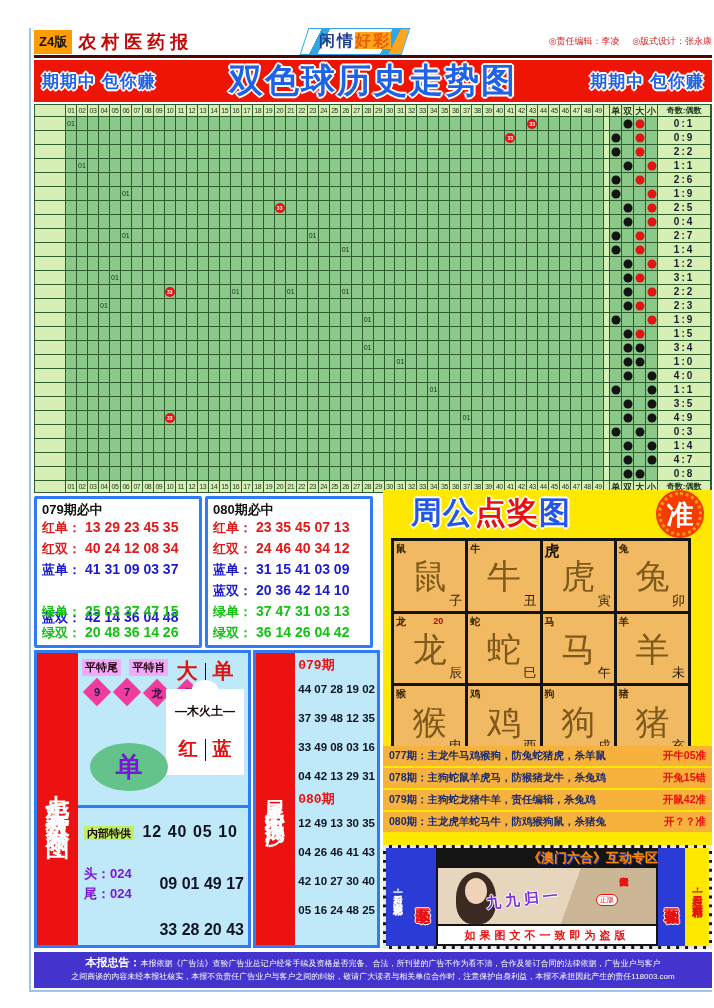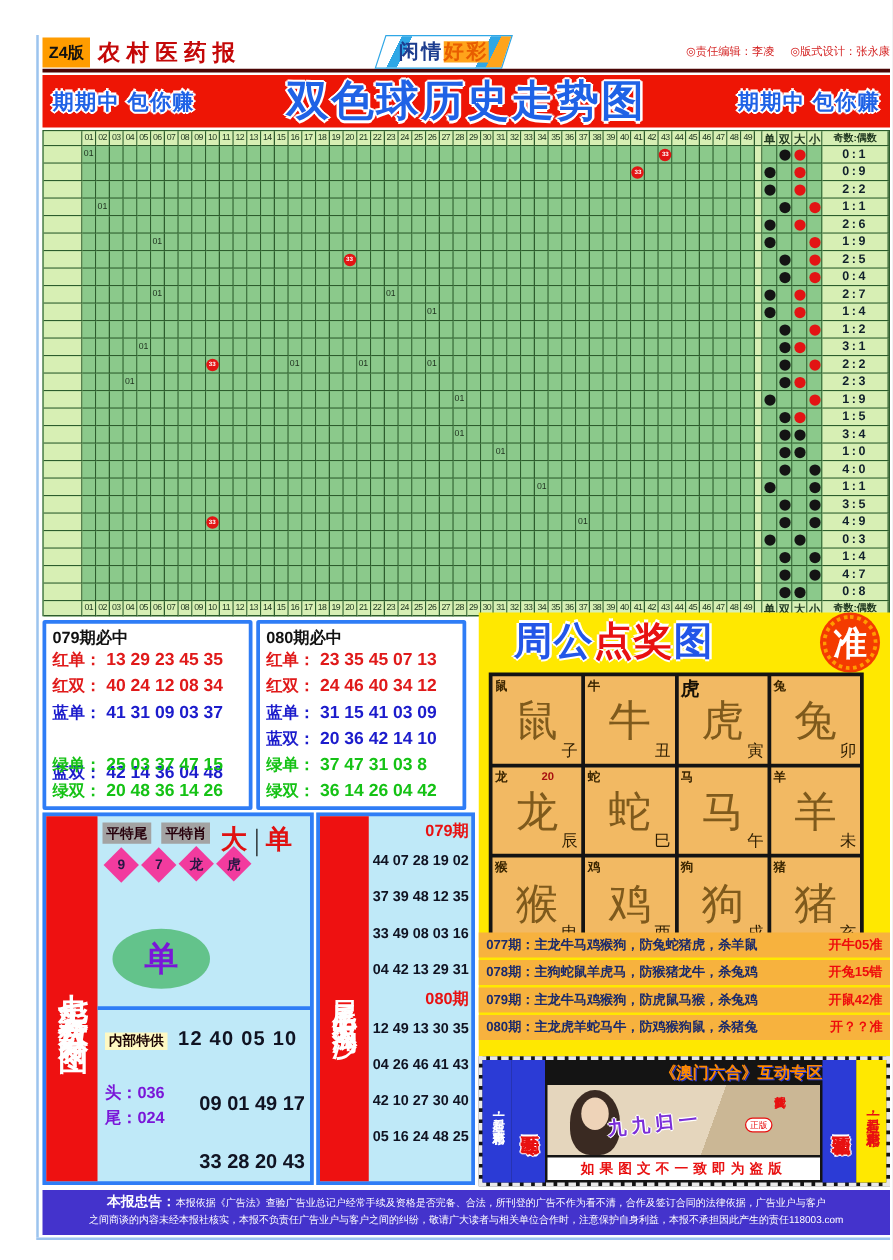--- a/index.html
+++ b/index.html
@@ -70,41 +70,41 @@
 
   
   .bbox { top:650px; height:298px; border:3px solid #2f7df6; display:flex; background:#bfe9f8; }
   #boxA { left:34px; width:217px; }
   #boxB { left:253px; width:127px; }
   .vband { width:41px; background:#ee1111; color:#fff; display:flex; align-items:center; justify-content:center; }
   .vband span { writing-mode:vertical-rl; text-orientation:upright; font-weight:bold; letter-spacing:6px; }
   #boxA .vband span { font-size:24px; }
   #boxB .vband span { font-size:20px; letter-spacing:4px; }
   #qxc-content { flex:1; position:relative; padding:4px; }
-  .ptag { display:inline-block; background:#a3a3a3; color:#27000c; font-weight:bold; font-size:11px; padding:1px 3px; margin-right:4px; }
+  .ptag { display:inline-block; background:#f0abfc; color:#27000c; font-weight:bold; font-size:11px; padding:1px 3px; margin-right:4px; }
   .diamond { width:20px; height:20px; background:#f23b9e; transform:rotate(45deg); display:inline-flex; align-items:center; justify-content:center; margin:6px 5px; }
   .diamond i { transform:rotate(-45deg); font-style:normal; font-weight:bold; font-size:11px; color:#281744; }
   .dx-row { position:absolute; right:4px; top:4px; width:78px; text-align:center; }
   .dx-big { font-size:21px; font-weight:bold; color:#e01111; }
   .dx-sep { display:inline-block; width:1px; height:22px; background:#111; vertical-align:middle; margin:0 7px; }
   .wht-box { position:absolute; right:4px; top:36px; width:78px; height:86px; background:#fff; }
   .wht-box:before { content:""; position:absolute; left:50%; top:-9px; transform:translateX(-50%); width:26px; height:18px; background:#fff; border-radius:50%; }
   .wuxing { margin-top:14px; text-align:center; font-size:12px; font-weight:bold; color:#1a0a0a; }
   .hl-row { margin-top:16px; text-align:center; font-size:19px; font-weight:bold; color:#e01111; }
   .ellipse { position:absolute; left:12px; top:90px; width:78px; height:48px; background:#63c38b; border-radius:50%; display:flex; align-items:center; justify-content:center; }
   .ellipse span { color:#7a16d8; font-size:27px; font-weight:bold; }
   .qxc-div { position:absolute; left:0; top:152px; width:100%; height:3px; background:#2f7df6; }
   .nb-row { position:absolute; left:6px; top:170px; white-space:nowrap; }
-  .nb-tag { background:#fef9c3; color:#1c0505; font-weight:bold; font-size:11px; padding:1px 3px; margin-right:4px; }
+  .nb-tag { background:#bef264; color:#1c0505; font-weight:bold; font-size:11px; padding:1px 3px; margin-right:4px; }
   .nb-nums { font-size:16px; font-weight:bold; color:#101322; letter-spacing:1px; }
   .tw { position:absolute; left:6px; font-size:13px; font-weight:bold; color:#7a16d8; }
   .tw-nums { position:absolute; right:4px; top:222px; font-size:16px; font-weight:bold; color:#101322; }
   .qxc-last { position:absolute; right:4px; bottom:6px; font-size:16px; font-weight:bold; color:#101322; }
   #ww-content { flex:1; padding:3px 2px 0 3px; }
-  .ww-period { color:#e81111; font-weight:bold; font-size:13px; text-align:right; height:18px; }
+  .ww-period { color:#e81111; font-weight:bold; font-size:13px; text-align:left; height:18px;font-family:Liberation Mono, monospace; }
   .ww-nums { font-size:11.5px; font-weight:bold; color:#101322; white-space:nowrap; height:29px; display:flex; align-items:center; }
 
   
   #aomen { left:383px; top:845px; width:329px; height:104px; background:#141414; border:3px dashed #e8e8e8; display:flex; }
   .ao-strip { display:flex; align-items:center; justify-content:center; }
   .ao-strip span { writing-mode:vertical-rl; text-orientation:upright; font-weight:bold; }
   .ao-s1 { width:23px; background:#2b3bd6; } .ao-s1 span { color:#fff; font-size:10px; }
   .ao-s2 { width:27px; background:#2b3bd6; } .ao-s2 span,.ao-s3 span { color:#e81111; font-size:15px; text-shadow:-1px 0 #fff,1px 0 #fff,0 -1px #fff,0 1px #fff; }
   .ao-s3 { width:27px; background:#2b3bd6; }
   .ao-s4 { width:24px; background:#ffe800; } .ao-s4 span { color:#e81111; font-size:11px; }
@@ -1963,21 +1963,21 @@
       <div class="pick-row">
         <div class="pick-label" style="color: rgb(28, 28, 204);">蓝单：</div>
         <div class="pick-nums" style="color: rgb(28, 28, 204);">31 15 41 03 09</div>
       </div>
       <div class="pick-row">
         <div class="pick-label" style="color: rgb(28, 28, 204);">蓝双：</div>
         <div class="pick-nums" style="color: rgb(28, 28, 204);">20 36 42 14 10</div>
       </div>
       <div class="pick-row">
         <div class="pick-label" style="color: rgb(21, 194, 21);">绿单：</div>
-        <div class="pick-nums" style="color: rgb(21, 194, 21);">37 47 31 03 8</div>
+        <div class="pick-nums" style="color: rgb(21, 194, 21);">37 47 31 03 13</div>
       </div>
       <div class="pick-row">
         <div class="pick-label" style="color: rgb(21, 194, 21);">绿双：</div>
         <div class="pick-nums" style="color: rgb(21, 194, 21);">36 14 26 04 42</div>
       </div>
     </div>
 
   <div class="abs" id="zhougong">
     <div id="zg-title">
         <span class="t zg-blue">周公</span>
@@ -2051,21 +2051,21 @@
     <div id="prediction-rows">
         <div class="pred-row">
           <div class="pred-main">077期：主龙牛马鸡猴狗，防兔蛇猪虎，杀羊鼠</div>
           <div class="pred-res">开牛05准</div>
         </div>
         <div class="pred-row">
           <div class="pred-main">078期：主狗蛇鼠羊虎马，防猴猪龙牛，杀兔鸡</div>
           <div class="pred-res">开兔15错</div>
         </div>
         <div class="pred-row">
-          <div class="pred-main">079期：主龙牛马鸡猴狗，防虎鼠马猴，杀兔鸡</div>
+          <div class="pred-main">079期：主狗蛇龙猪牛羊，责任编辑，杀兔鸡</div>
           <div class="pred-res">开鼠42准</div>
         </div>
         <div class="pred-row">
           <div class="pred-main">080期：主龙虎羊蛇马牛，防鸡猴狗鼠，杀猪兔</div>
           <div class="pred-res">开？？准</div>
         </div>
       </div>
   </div>
 
   <div class="abs bbox" id="boxA">
@@ -2082,29 +2082,35 @@
           </div><div class="diamond">
             <i>7</i>
           </div><div class="diamond">
             <i>龙</i>
           </div><div class="diamond">
             <i>虎</i>
           </div></div>
       <div class="dx-row">
         <span class="dx-big">大</span><span class="dx-sep"></span><span class="dx-big">单</span>
       </div>
+      <div class="wht-box">
+        <div class="wuxing">—木火土—</div>
+        <div class="hl-row">
+          <span>红</span><span class="dx-sep"></span><span>蓝</span>
+        </div>
+      </div>
       <div class="ellipse">
           <span>单</span>
         </div>
       <div class="qxc-div"></div>
       <div class="nb-row">
         <span class="nb-tag">内部特供</span>
         <span class="nb-nums">12 40 05 10</span>
       </div>
-      <div class="tw" style="top:212px">头：036</div>
+      <div class="tw" style="top:212px">头：024</div>
       <div class="tw" style="top:232px">尾：024</div>
       <div class="tw-nums">09 01 49 17</div>
       <div class="qxc-last">33 28 20 43</div>
     </div>
   </div>
 
   <div class="abs bbox" id="boxB">
     <div class="vband">
         <span>尾尾必中大浪淘沙</span>
       </div>

